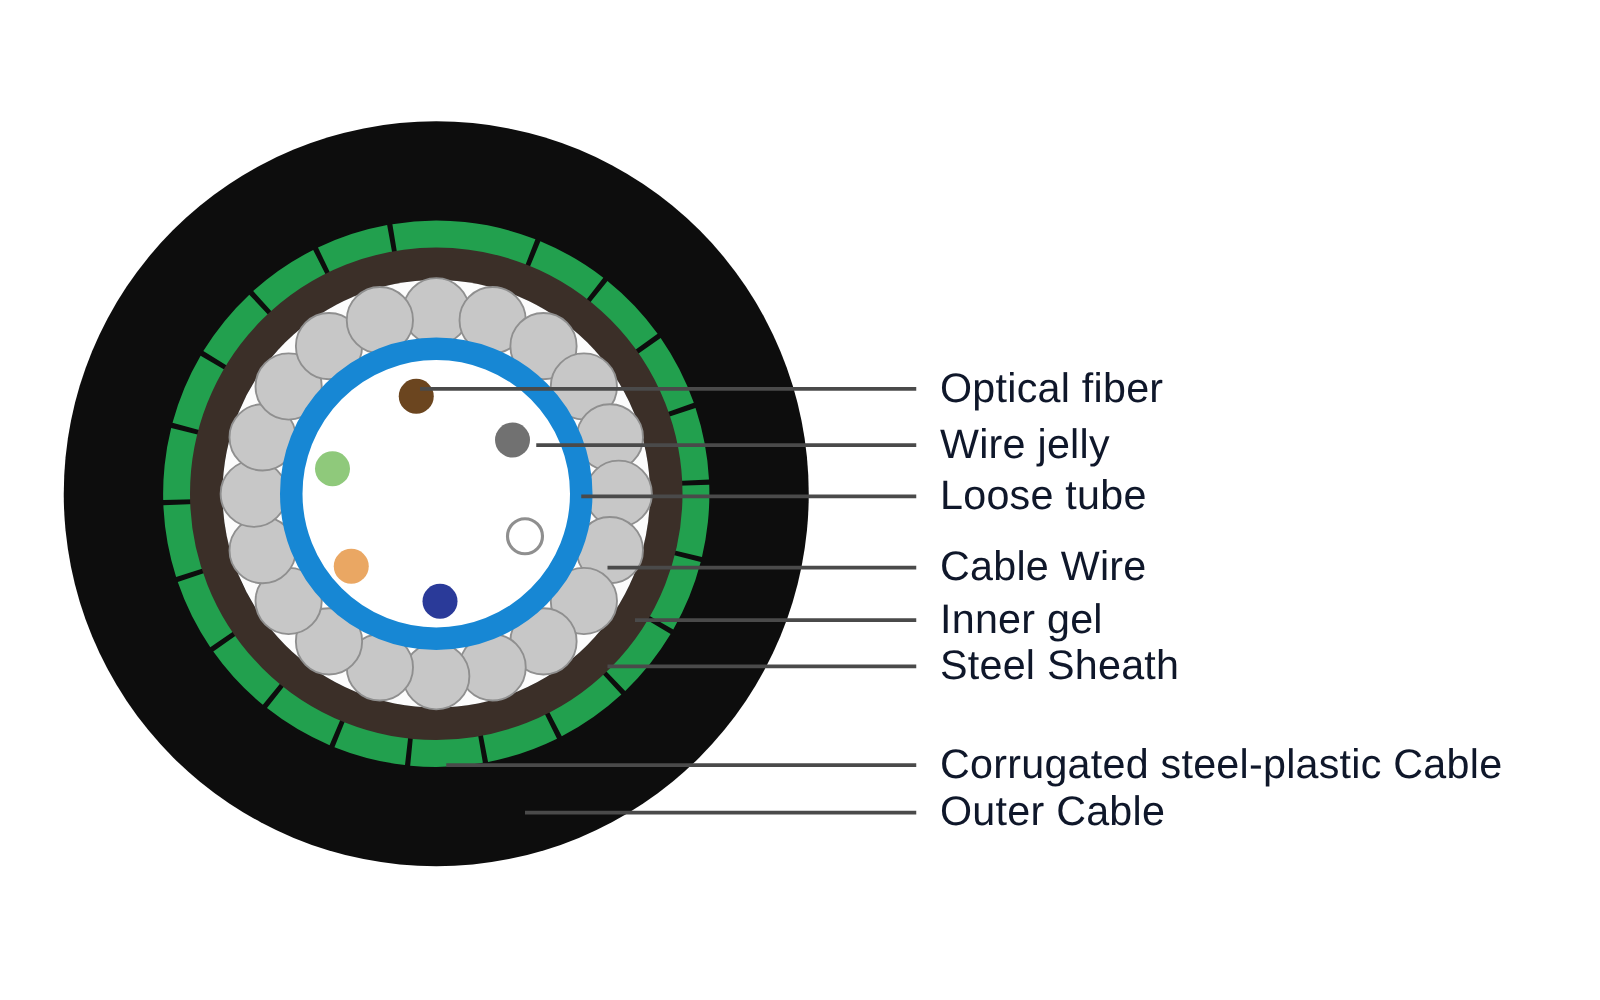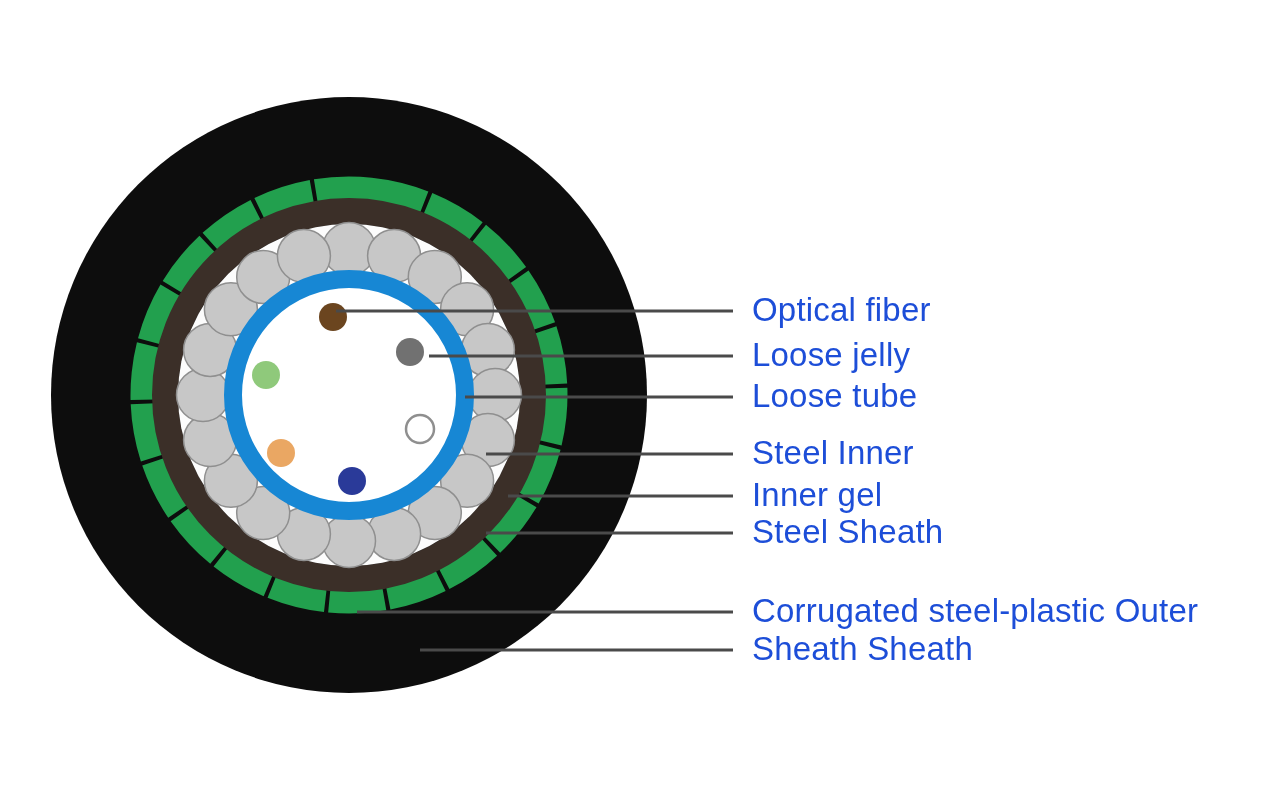--- a/index.html
+++ b/index.html
@@ -19,21 +19,21 @@
     position: absolute;
     left: 0;
     top: 0;
   }
   .label-column .lbl {
     position: absolute;
     left: 752px;
     transform: translateY(-52%);
     font-size: 33px;
     letter-spacing: 0.2px;
-    color: #1d4ed8;
+    color: #0f172a;
     white-space: nowrap;
   }
 </style>
 </head>
 <body>
 
 <div class="stage">
 
   <svg id="cable-svg" width="1280" height="800" viewBox="0 0 1280 800">
       <circle cx="349" cy="395" r="298" fill="#0d0d0d"></circle>
@@ -72,22 +72,22 @@
       <line x1="465" y1="397" x2="733" y2="397" stroke="#4a4a4a" stroke-width="3"></line>
       <line x1="486" y1="454" x2="733" y2="454" stroke="#4a4a4a" stroke-width="3"></line>
       <line x1="508" y1="496" x2="733" y2="496" stroke="#4a4a4a" stroke-width="3"></line>
       <line x1="486" y1="533" x2="733" y2="533" stroke="#4a4a4a" stroke-width="3"></line>
       <line x1="357" y1="612" x2="733" y2="612" stroke="#4a4a4a" stroke-width="3"></line>
       <line x1="420" y1="650" x2="733" y2="650" stroke="#4a4a4a" stroke-width="3"></line>
     </svg>
 
   <div class="label-column">
     <div class="lbl" style="top:311px">Optical fiber</div>
-    <div class="lbl" style="top:356px">Loose jelly</div>
+    <div class="lbl" style="top:356px">Wire jelly</div>
     <div class="lbl" style="top:397px">Loose tube</div>
-    <div class="lbl" style="top:454px">Steel Inner</div>
+    <div class="lbl" style="top:454px">Cable Wire</div>
     <div class="lbl" style="top:496px">Inner gel</div>
     <div class="lbl" style="top:533px">Steel Sheath</div>
-    <div class="lbl" style="top:612px">Corrugated steel-plastic Outer</div>
-    <div class="lbl" style="top:650px">Sheath Sheath</div>
+    <div class="lbl" style="top:612px">Corrugated steel-plastic Cable</div>
+    <div class="lbl" style="top:650px">Outer Cable</div>
   </div>
 
 </div>
 
 </body></html>

